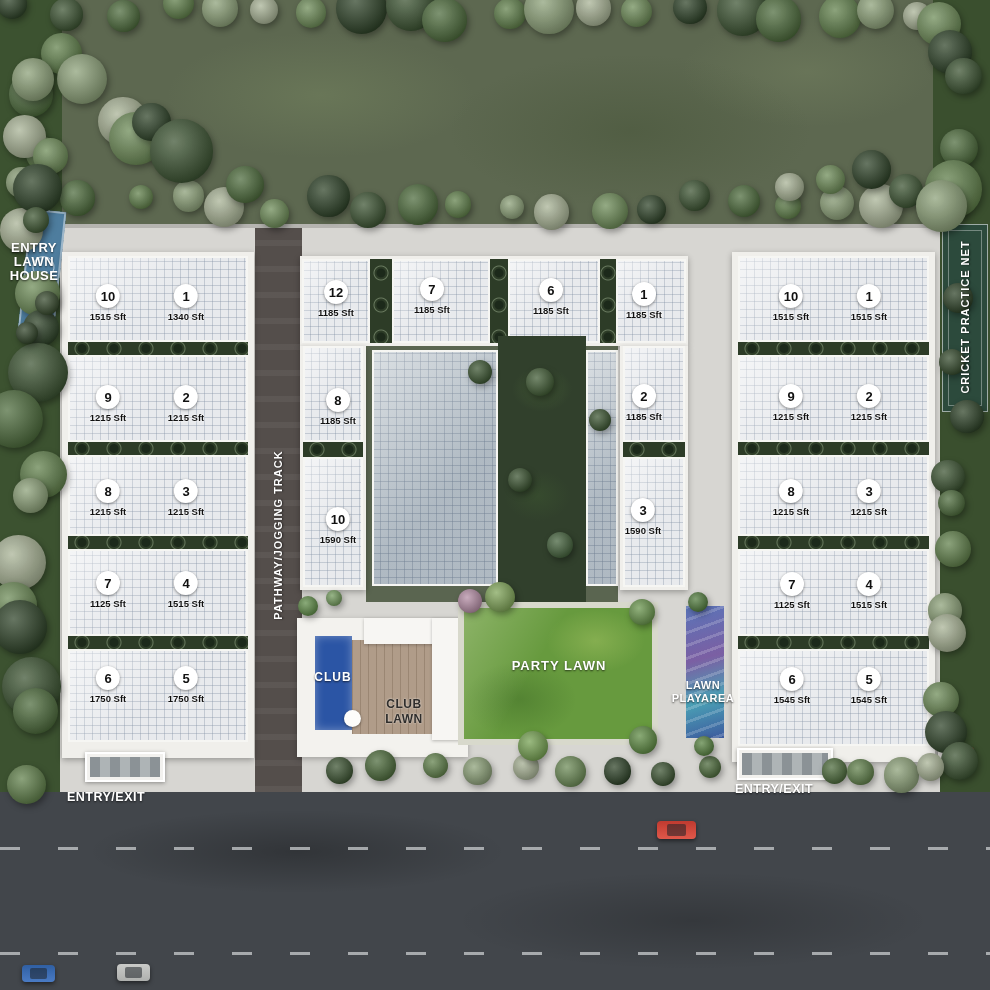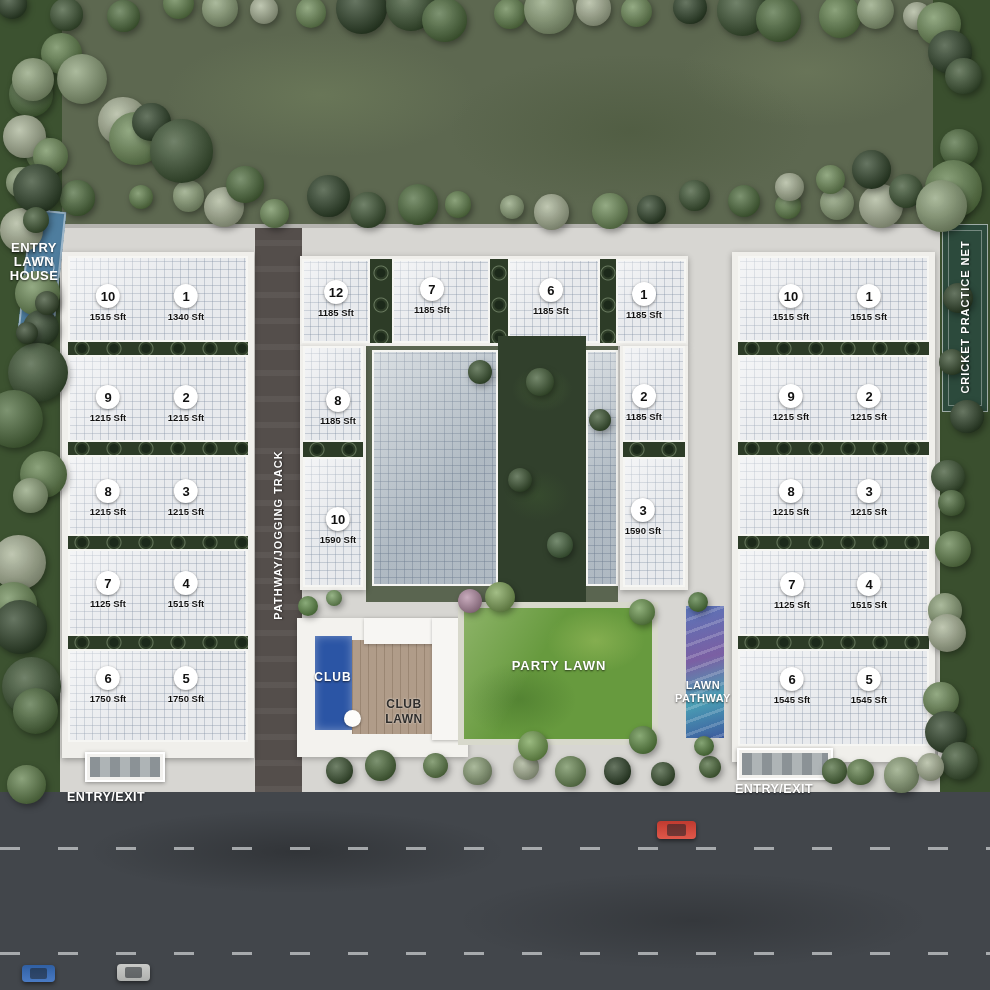--- a/index.html
+++ b/index.html
@@ -217,21 +217,21 @@
   <div class="lbl vert" style="left:278px;top:535px;font-size:11px;letter-spacing:1px;">PATHWAY/JOGGING TRACK</div>
   <div class="lbl vert" style="left:965px;top:317px;font-size:11px;letter-spacing:1px;">CRICKET PRACTICE NET</div>
   <div class="lbl center" style="left:333px;top:677px;font-size:12px;letter-spacing:1px;">CLUB</div>
   <div class="lbl dark center" style="left:404px;top:712px;font-size:12px;line-height:15px;">
     <div>CLUB</div>
     <div>LAWN</div>
   </div>
   <div class="lbl center" style="left:559px;top:665px;font-size:13px;letter-spacing:1px;">PARTY LAWN</div>
   <div class="lbl center" style="left:703px;top:692px;font-size:11px;line-height:13px;">
     <div>LAWN</div>
-    <div>PATHWAY</div>
+    <div>PLAYAREA</div>
   </div>
   <div class="lbl center" style="left:106px;top:797px;font-size:12.5px;">ENTRY/EXIT</div>
   <div class="lbl center" style="left:774px;top:789px;font-size:12.5px;">ENTRY/EXIT</div>
 
   <div class="unit" style="left:108px;top:297px;">
       <div class="u-num">10</div>
       <div class="u-area">1515 Sft</div>
     </div>
   <div class="unit" style="left:186px;top:297px;">
       <div class="u-num">1</div>

